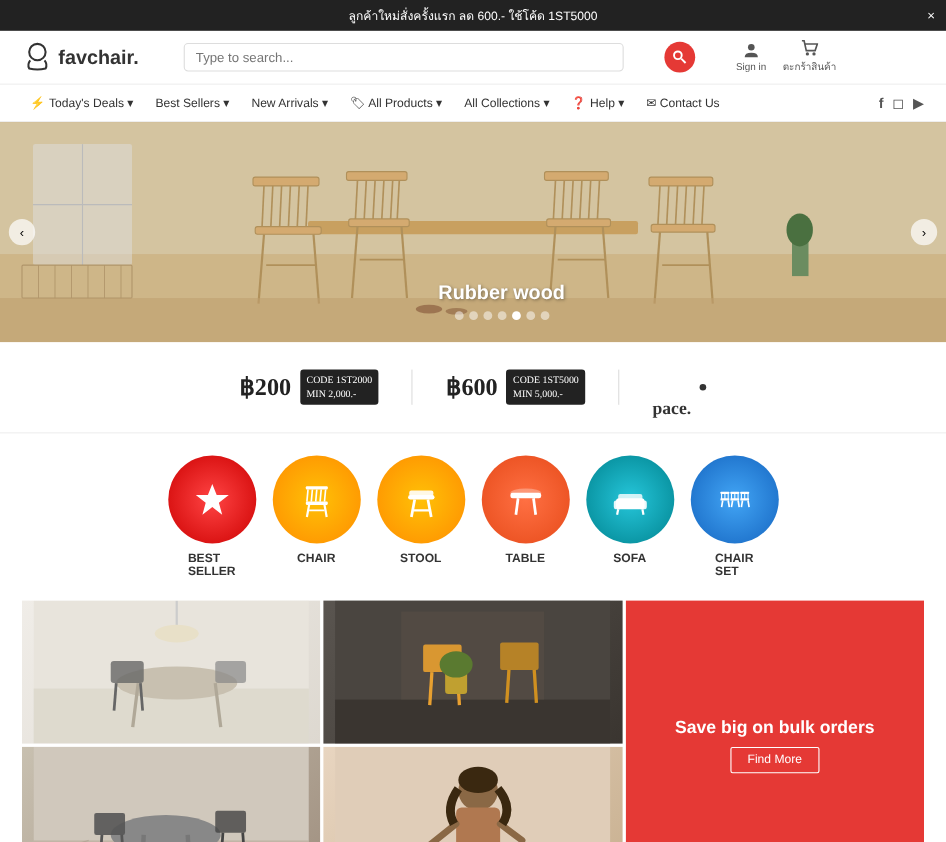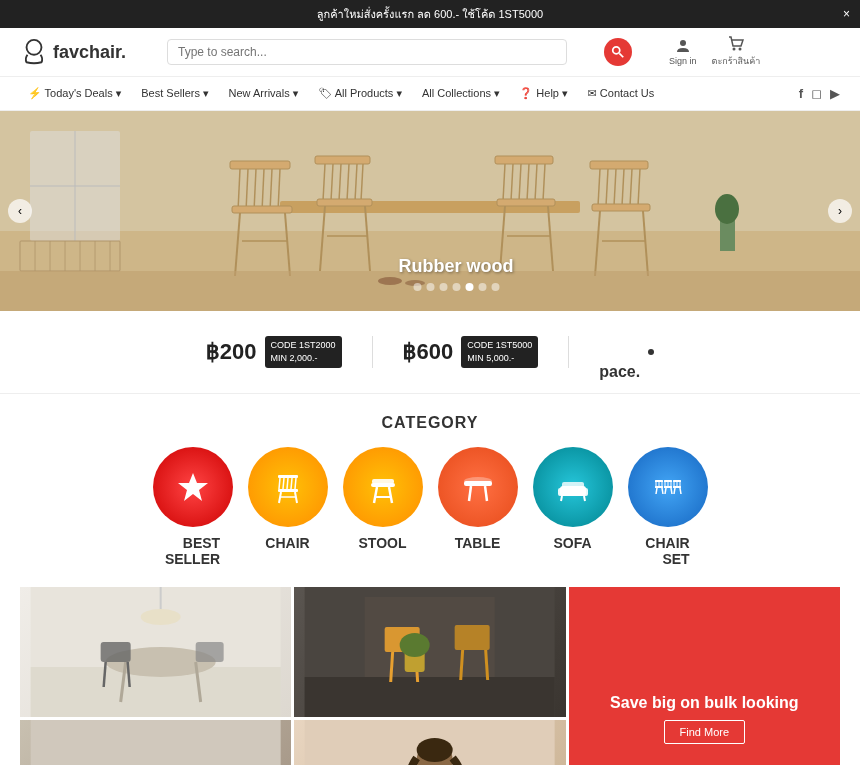--- a/index.html
+++ b/index.html
@@ -180,20 +180,21 @@
       justify-content: center;
       gap: 0;
       padding: 12px 20px;
       border-bottom: 1px solid #eee;
     }
     .promo-item {
       display: flex;
       align-items: center;
       gap: 8px;
       padding: 0 30px;
+      font-family: Liberation Serif, serif;
     }
     .promo-item:not(:last-child) { border-right: 1px solid #ddd; }
     .promo-amount {
       font-size: 22px;
       font-weight: bold;
       color: #222;
     }
     .promo-code-box {
       background: #222;
       color: #fff;
@@ -251,24 +252,24 @@
     .category-circle {
       width: 80px;
       height: 80px;
       border-radius: 50%;
       display: flex;
       align-items: center;
       justify-content: center;
       font-size: 28px;
     }
     .category-label {
-      font-size: 14px;
+      font-size: 11px;
       font-weight: bold;
       color: #333;
-      text-align: right;
+      text-align: left;
     }
     .cat-red { background: radial-gradient(circle, #ff4444 0%, #cc0000 100%); }
     .cat-yellow { background: radial-gradient(circle, #ffc107 0%, #ff8c00 100%); }
     .cat-yellow2 { background: radial-gradient(circle, #ffc107 0%, #ff8c00 100%); }
     .cat-orange { background: radial-gradient(circle, #ff7043 0%, #e64a19 100%); }
     .cat-teal { background: radial-gradient(circle, #26c6da 0%, #00838f 100%); }
     .cat-blue { background: radial-gradient(circle, #42a5f5 0%, #1565c0 100%); }
     .promo-card-title {
       color: #fff;
       font-size: 16px;
@@ -488,21 +489,20 @@
       CODE 1ST5000<br>MIN 5,000.-
     </div>
   </div>
   <div class="promo-item promo-pace">
     <span class="pace-logo">pace.</span>
     <span class="pace-dot"></span>
   </div>
 </div>
 
 <div class="category-section">
-  <div class="category-title">CATEGORY</div>
   <div class="category-grid">
 
     <div class="category-item">
       <div class="category-circle cat-red">
         <svg width="36" height="36" viewBox="0 0 36 36">
           <polygon points="18,4 22,14 33,14 24,21 27,32 18,25 9,32 12,21 3,14 14,14" fill="white"></polygon>
         </svg>
       </div>
       <span class="category-label">BEST<br>SELLER</span>
     </div>
@@ -635,21 +635,21 @@
       <rect x="150" y="38" width="35" height="25" rx="2" fill="#d09020" opacity="0.8"></rect>
       <line x1="158" y1="63" x2="156" y2="93" stroke="#d09020" stroke-width="3"></line>
       <line x1="181" y1="63" x2="183" y2="93" stroke="#d09020" stroke-width="3"></line>
 
       <rect x="100" y="60" width="20" height="25" rx="3" fill="#c0a030"></rect>
       <ellipse cx="110" cy="58" rx="15" ry="12" fill="#5a7a30"></ellipse>
     </svg>
   </div>
 
   <div style="background: #e53935; display: flex; flex-direction: column; align-items: center; justify-content: center; padding: 20px; grid-row: 1 / 3; grid-column: 3;">
-    <div class="promo-card-title">Save big on bulk looking</div>
+    <div class="promo-card-title">Save big on bulk orders</div>
     <button class="promo-card-btn">Find More</button>
   </div>
 
   <div style="background: linear-gradient(135deg, #c8c0b0 0%, #a09080 100%); overflow: hidden;">
     <svg width="100%" height="100%" viewBox="0 0 250 130">
       <rect width="250" height="130" fill="#d0c8bc"></rect>
       <rect x="0" y="85" width="250" height="45" fill="#b8a898" opacity="0.6"></rect>
 
       <line x1="0" y1="100" x2="50" y2="85" stroke="#a89888" stroke-width="1" opacity="0.5"></line>
       <line x1="50" y1="100" x2="100" y2="85" stroke="#a89888" stroke-width="1" opacity="0.5"></line>

